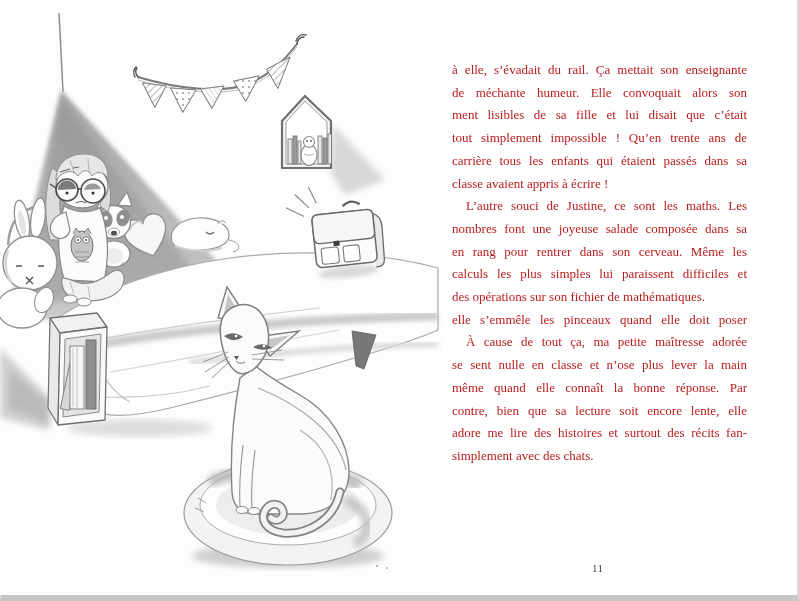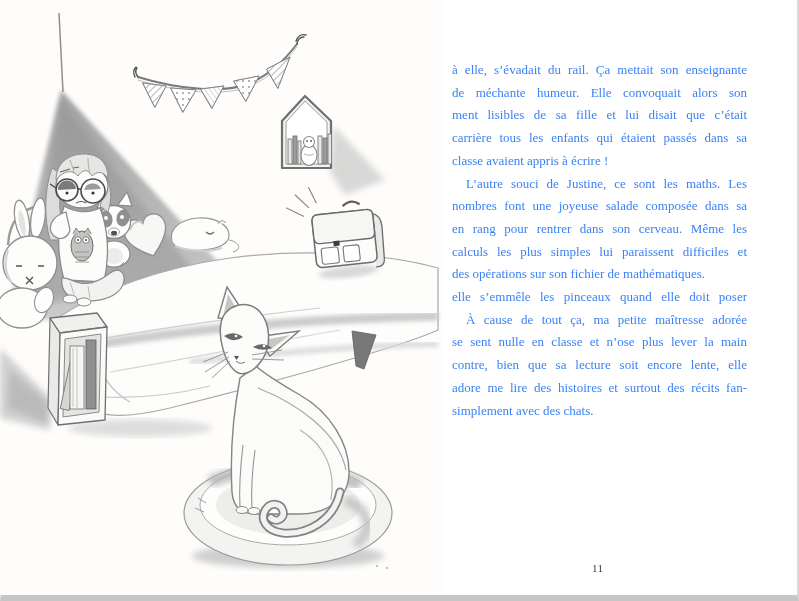--- a/index.html
+++ b/index.html
@@ -5,21 +5,21 @@
   html,body{margin:0;padding:0;background:#ffffff;}
   #stage{position:relative;width:799px;height:601px;overflow:hidden;
          font-family:"Liberation Serif", serif;}
   .frame{position:absolute;inset:0;box-sizing:border-box;background:#ffffff;
          border-top:1px solid #d8d8d8;border-left:1px solid #ececec;
          border-right:2px solid #d9d9d9;border-bottom:6px solid #c6c6c6;}
   .left-page{position:absolute;left:0;top:0;width:442px;height:594px;background:#fefdfb;}
   .left-page svg{position:absolute;left:0;top:0;}
   .right-page{position:absolute;left:442px;top:0;right:2px;height:594px;background:#ffffff;}
   .text-col{position:absolute;left:10px;top:59px;width:295px;
-            font-size:13px;line-height:22.7px;color:#3b82f6;}
+            font-size:13px;line-height:22.7px;color:#b91c1c;}
   .line{text-align:justify;text-align-last:justify;white-space:normal;}
   .line.last{text-align-last:left;}
   .line.indent{text-indent:14px;}
   .page-number{position:absolute;left:150px;top:562px;font-size:11px;color:#3c3c3e;
                letter-spacing:.5px;font-family:Liberation Serif, serif;}
 </style>
 </head>
 <body>
 
 <div id="stage">
@@ -263,34 +263,36 @@
       </g>
     </svg>
   </div>
 
   <div class="right-page">
     <div class="text-col" id="text-col">
         <div class="para">
           <div class="line">à elle, s’évadait du rail. Ça mettait son enseignante</div>
           <div class="line">de méchante humeur. Elle convoquait alors son</div>
           <div class="line">ment lisibles de sa fille et lui disait que c’était</div>
+          <div class="line">tout simplement impossible ! Qu’en trente ans de</div>
           <div class="line">carrière tous les enfants qui étaient passés dans sa</div>
           <div class="line last">classe avaient appris à écrire !</div>
         </div>
         <div class="para">
           <div class="line indent">L’autre souci de Justine, ce sont les maths. Les</div>
           <div class="line">nombres font une joyeuse salade composée dans sa</div>
           <div class="line">en rang pour rentrer dans son cerveau. Même les</div>
           <div class="line">calculs les plus simples lui paraissent difficiles et</div>
           <div class="line last">des opérations sur son fichier de mathématiques.</div>
           <div class="line">elle s’emmêle les pinceaux quand elle doit poser</div>
         </div>
         <div class="para">
           <div class="line indent">À cause de tout ça, ma petite maîtresse adorée</div>
           <div class="line">se sent nulle en classe et n’ose plus lever la main</div>
+          <div class="line">même quand elle connaît la bonne réponse. Par</div>
           <div class="line">contre, bien que sa lecture soit encore lente, elle</div>
           <div class="line">adore me lire des histoires et surtout des récits fan-</div>
           <div class="line last">simplement avec des chats.</div>
         </div>
       </div>
     <div class="page-number">11</div>
   </div>
 </div>
 
 </body></html>

